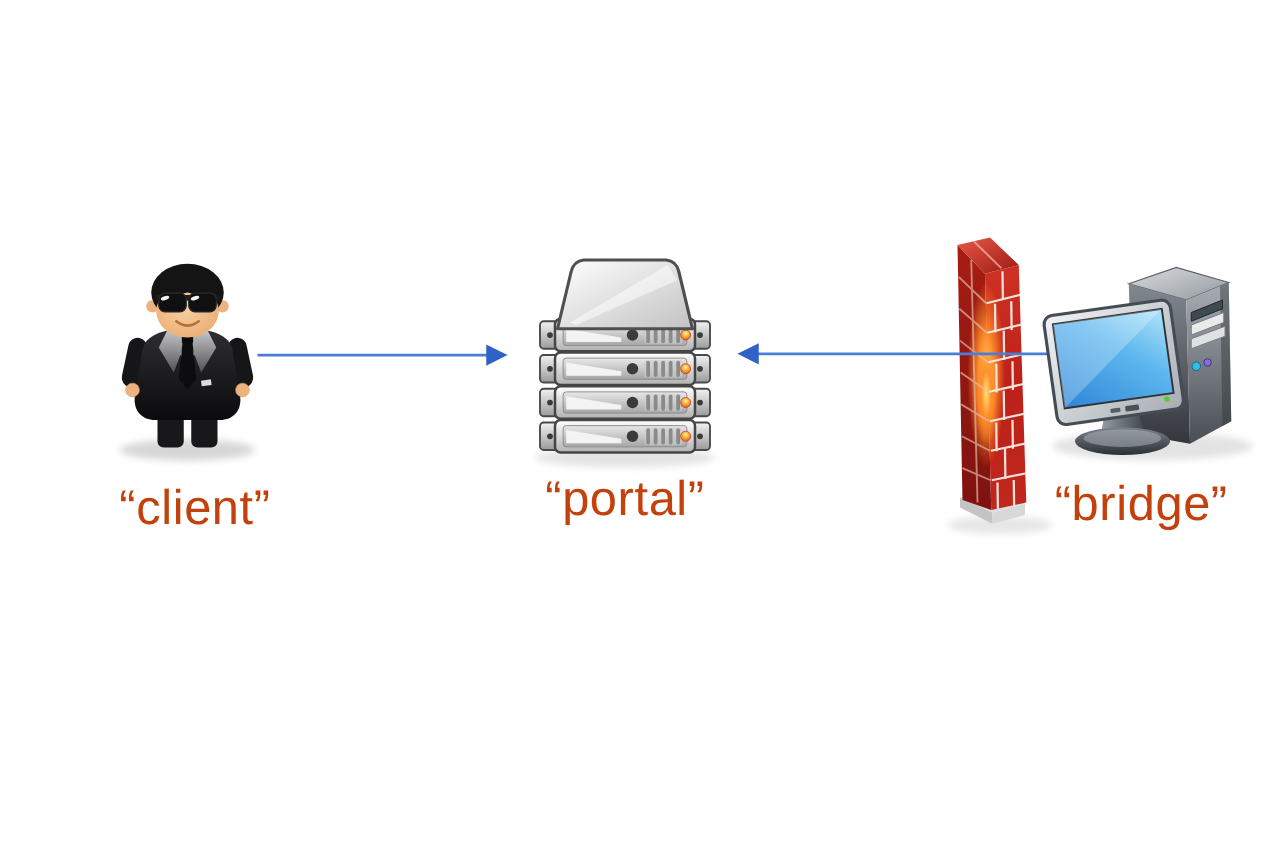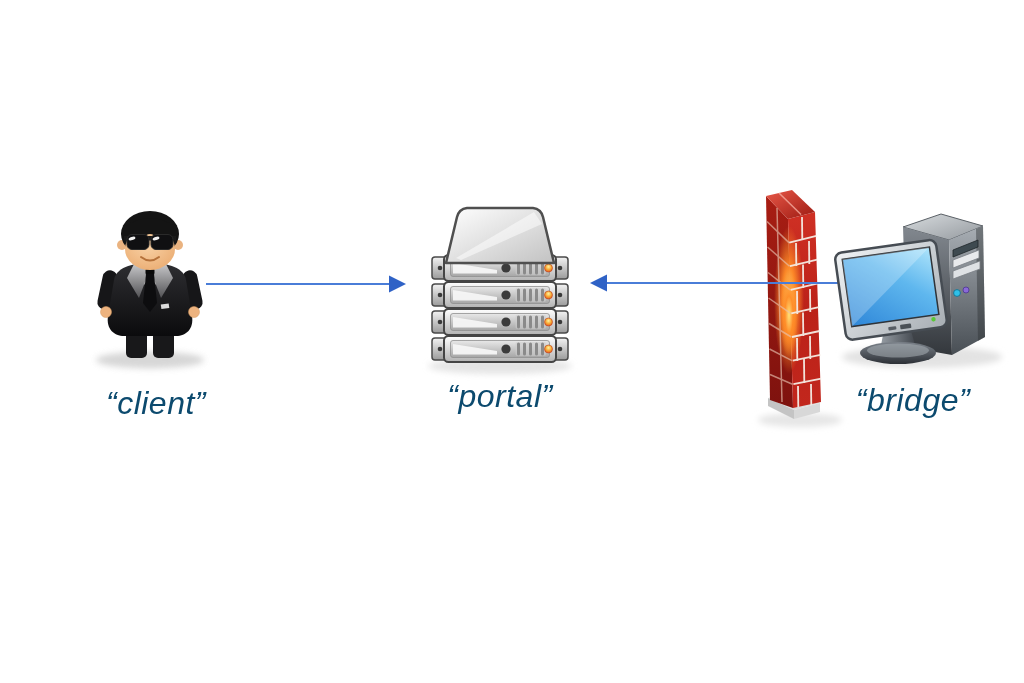--- a/index.html
+++ b/index.html
@@ -8,25 +8,24 @@
     width:1024px;height:683px;
     background:#ffffff;
     overflow:hidden;
     font-family:"Liberation Sans","DejaVu Sans",sans-serif;
   }
   .canvas svg{position:absolute;left:0;top:0;}
   .node-label{
     position:absolute;
     width:210px;
     text-align:center;
-    font-size:32px;
+    font-size:39px;
     letter-spacing:0.5px;
-    color:#0c4a6e;
+    color:#c2410c;
     font-weight:400;
-    font-style:italic;
   }
   .label-client{left:51px;top:385px;}
   .label-portal{left:395px;top:378px;}
   .label-bridge{left:808px;top:382px;}
 </style>
 </head>
 <body>
 
 <div class="canvas">
 <svg width="1024" height="683" viewBox="0 0 1024 683">

